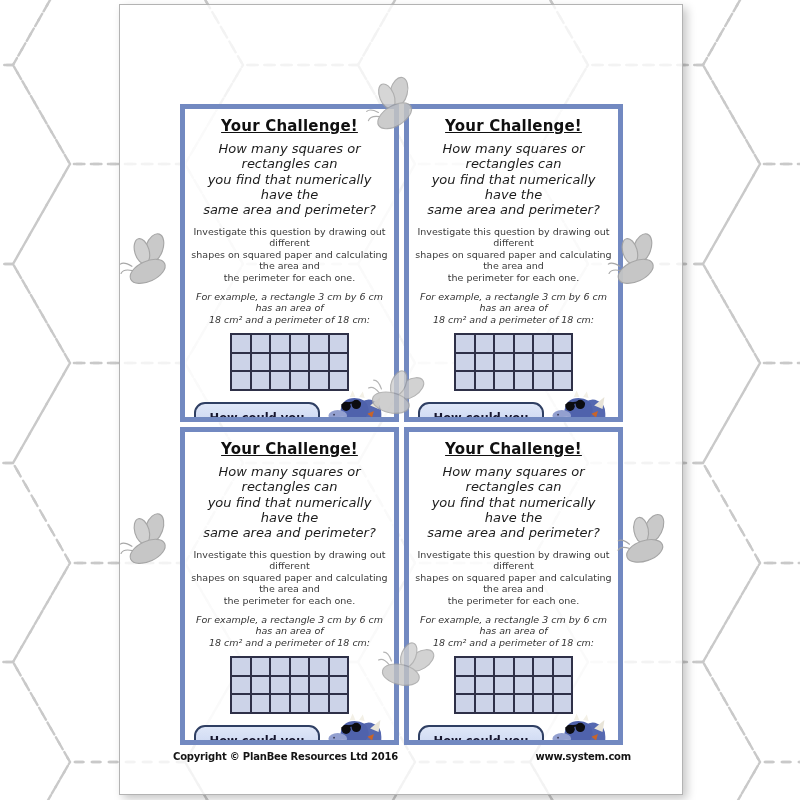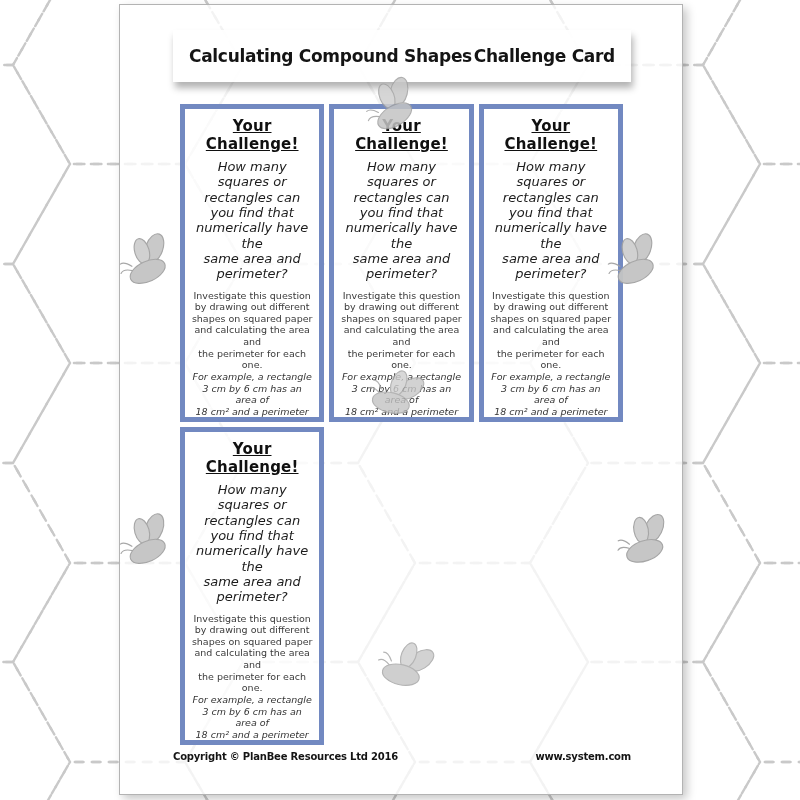--- a/index.html
+++ b/index.html
@@ -27,21 +27,21 @@
     display:flex;align-items:center;justify-content:space-between;
     padding:0 16px;box-sizing:border-box;
   }
   .header-title,.header-badge{
     font-weight:bold;font-size:17px;color:#141414;letter-spacing:-0.3px;
   }
 
   
   .cards{
     position:absolute;left:60px;top:99px;width:443px;height:641px;
-    display:grid;grid-template-columns:1fr 1fr 1fr;grid-template-rows:1fr 1fr;gap:5px;
+    display:grid;grid-template-columns:1fr 1fr;grid-template-rows:1fr 1fr;gap:5px;
   }
   .card{
     background:rgba(255,255,255,0.55);
     border:5px solid #7289c1;
     box-shadow:inset 0 0 0 1px rgba(255,255,255,0.55);
     box-sizing:border-box;
     padding:5px 6px 0 6px;
     text-align:center;
     position:relative;
     overflow:hidden;
@@ -51,21 +51,21 @@
     margin-top:3px;letter-spacing:0.2px;
   }
   .card-question{
     font-size:13px;font-style:italic;color:#1c1c1c;line-height:1.18;margin-top:6px;
     font-weight:500;
   }
   .card-instructions{
     font-size:9.5px;color:#3a3a3a;line-height:1.22;margin-top:8px;
   }
   .card-example{
-    font-size:9.5px;font-style:italic;color:#333333;line-height:1.25;
+    font-size:9.5px;font-style:italic;color:#333333;line-height:1.25;margin-top:7px;
   }
   .card-grid{
     display:grid;gap:2px;background:#2e3048;padding:2px;
     width:max-content;margin:7px auto 0 auto;
   }
   .card-grid .cell{width:17.5px;height:16.5px;background:#ccd3e8;}
   .card-bottom{
     display:flex;align-items:flex-start;margin-top:11px;padding-left:3px;
   }
   .bubble{
@@ -139,24 +139,20 @@
     <polygon points="703,-135 760,-234 875,-234 933,-135 875,-35 760,-35" fill="none" stroke="#c9c9c9" stroke-width="2.4" stroke-dasharray="8 9" stroke-linecap="round"></polygon>
     <polygon points="703,65 760,-35 875,-35 933,65 875,164 760,164" fill="none" stroke="#c9c9c9" stroke-width="2.4" stroke-dasharray="8 9" stroke-linecap="round"></polygon>
     <polygon points="703,264 760,164 875,164 933,264 875,363 760,363" fill="none" stroke="#c9c9c9" stroke-width="2.4" stroke-dasharray="8 9" stroke-linecap="round"></polygon>
     <polygon points="703,463 760,363 875,363 933,463 875,563 760,563" fill="none" stroke="#c9c9c9" stroke-width="2.4" stroke-dasharray="8 9" stroke-linecap="round"></polygon>
     <polygon points="703,662 760,563 875,563 933,662 875,762 760,762" fill="none" stroke="#c9c9c9" stroke-width="2.4" stroke-dasharray="8 9" stroke-linecap="round"></polygon>
     <polygon points="703,861 760,762 875,762 933,861 875,961 760,961" fill="none" stroke="#c9c9c9" stroke-width="2.4" stroke-dasharray="8 9" stroke-linecap="round"></polygon>
   </svg>
 
 <div class="page">
 
-  <div class="header-strip">
-    <span class="header-title">Calculating Compound Shapes</span>
-    <span class="header-badge">Challenge Card</span>
-  </div>
 
   <div class="cards" id="cards">
   <div class="card">
     <div class="card-title">Your Challenge!</div>
     <div class="card-question prelines">How many squares or rectangles can
 you find that numerically have the
 same area and perimeter?</div>
     <div class="card-instructions prelines">Investigate this question by drawing out different
 shapes on squared paper and calculating the area and
 the perimeter for each one.</div>

